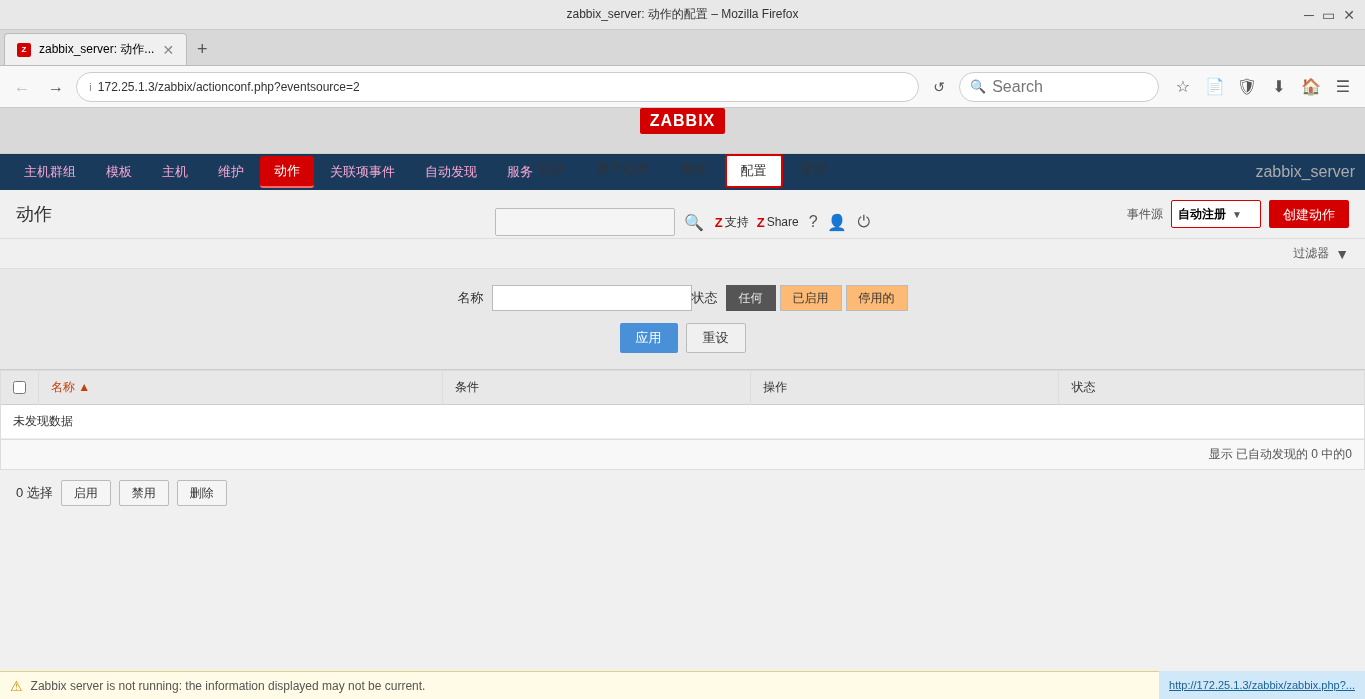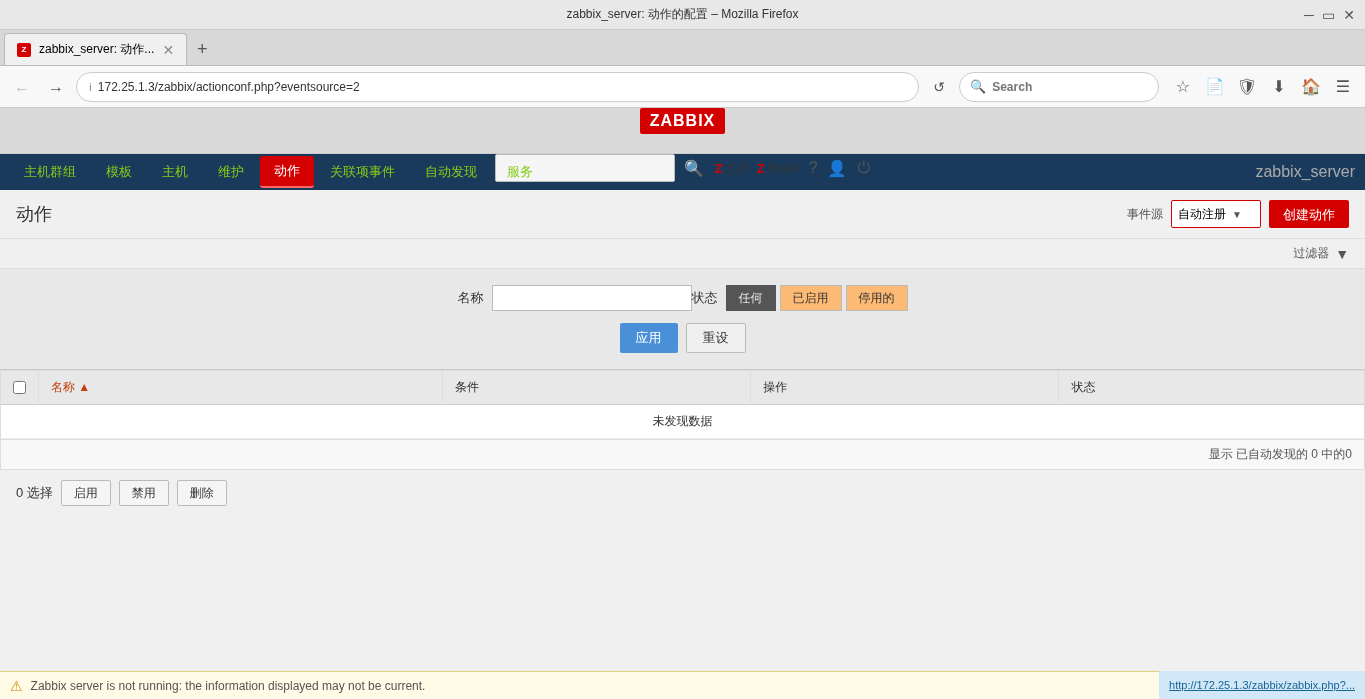--- a/index.html
+++ b/index.html
@@ -100,21 +100,21 @@
       height: 30px;
       border: 1px solid #ccc;
       border-radius: 15px;
       background: white;
       display: flex;
       align-items: center;
       padding: 0 10px;
       gap: 6px;
       width: 200px;
     }
-    .search-box input { border: none; outline: none; font-size: 12px; width: 100%; background: transparent; font-weight: bold; }
+    .search-box input { border: none; outline: none; font-size: 16px; width: 100%; background: transparent; }
     .browser-toolbar-icons {
       display: flex;
       gap: 4px;
       margin-left: 4px;
     }
     .toolbar-icon { width: 28px; height: 28px; border: none; background: none; cursor: pointer; color: #555; font-size: 16px; display: flex; align-items: center; justify-content: center; border-radius: 50%; }
 
     
     .zabbix-header {
       background: #d9d9d9;
@@ -175,21 +175,21 @@
     .zabbix-subnav {
       background: #1a3a5c;
       height: 36px;
       display: flex;
       align-items: center;
       padding: 0 10px;
       gap: 2px;
     }
     .subnav-item {
       padding: 6px 14px;
-      color: #84cc16;
+      color: #f9a8d4;
       cursor: pointer;
       font-size: 13px;
       border-radius: 3px;
     }
     .subnav-item.active {
       background: #d40000;
       color: white;
       border-bottom: 2px solid #ff6666;
     }
     .subnav-right {
@@ -221,20 +221,21 @@
       border: 1px solid #d40000;
       border-radius: 2px;
       background: white;
       padding: 0 6px;
       font-size: 12px;
       cursor: pointer;
       display: flex;
       align-items: center;
       gap: 6px;
       min-width: 90px;
+      font-weight: bold;
     }
     .eventsource-dropdown .arrow { font-size: 10px; color: #555; }
     .create-btn {
       background: #d40000;
       color: white;
       border: none;
       padding: 6px 14px;
       font-size: 13px;
       cursor: pointer;
       border-radius: 2px;
@@ -334,21 +335,21 @@
       font-size: 12px;
       font-weight: normal;
       color: #333;
       border-right: 1px solid #ddd;
     }
     .data-table thead th:last-child { border-right: none; }
     .data-table thead th.col-check { width: 30px; }
     .data-table thead th .sortable { display: flex; align-items: flex-start; gap: 4px; cursor: pointer; color: #c2410c; }
     .data-table tbody tr { border-bottom: 1px solid #eee; }
     .data-table tbody td { padding: 8px 12px; font-size: 12px; color: #333; }
-    .empty-row td { text-align: center; color: #888; padding: 20px; }
+    .empty-row td { color: #888; padding: 20px; }
 
     
     .table-footer {
       padding: 6px 12px;
       font-size: 12px;
       color: #555;
       text-align: right;
       background: #f8f8f8;
       border-top: 1px solid #ddd;
     }
@@ -433,20 +434,27 @@
     <button class="toolbar-icon">📄</button>
     <button class="toolbar-icon">🛡</button>
     <button class="toolbar-icon">⬇</button>
     <button class="toolbar-icon">🏠</button>
     <button class="toolbar-icon">☰</button>
   </div>
 </div>
 
 <div class="zabbix-header">
   <div class="zabbix-logo">ZABBIX</div>
+  <nav class="zabbix-nav-menu">
+    <div class="zabbix-nav-item">监测</div>
+    <div class="zabbix-nav-item">资产记录</div>
+    <div class="zabbix-nav-item">报表</div>
+    <div class="zabbix-nav-item active">配置</div>
+    <div class="zabbix-nav-item">管理</div>
+  </nav>
   <div class="zabbix-header-right">
     <input class="zabbix-search-input" type="text" placeholder="" style="">
     <span class="zabbix-header-icon">🔍</span>
     <div class="zabbix-header-links">
       <a class="zabbix-header-link">
           <span class="z-icon">Z</span>
           <span>支持</span>
         </a>
       <a class="zabbix-header-link">
           <span class="z-icon">Z</span>

